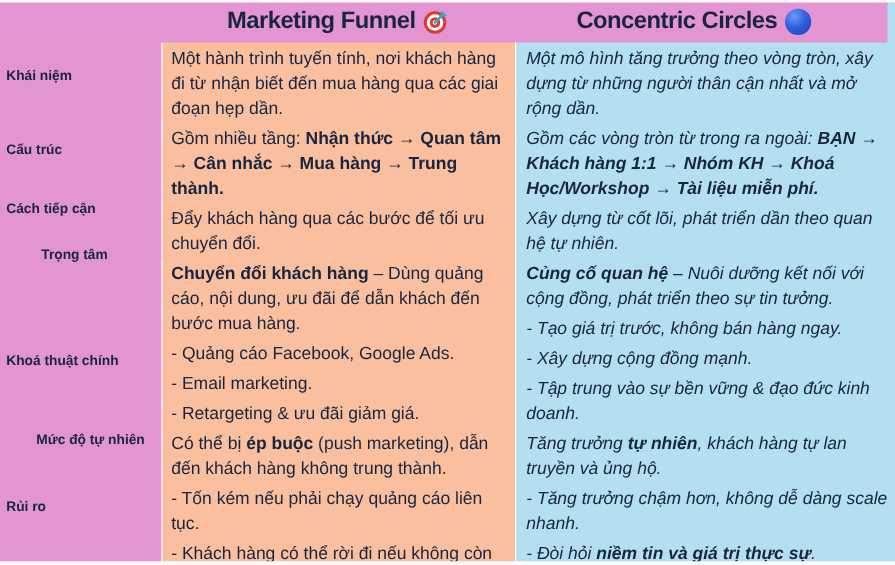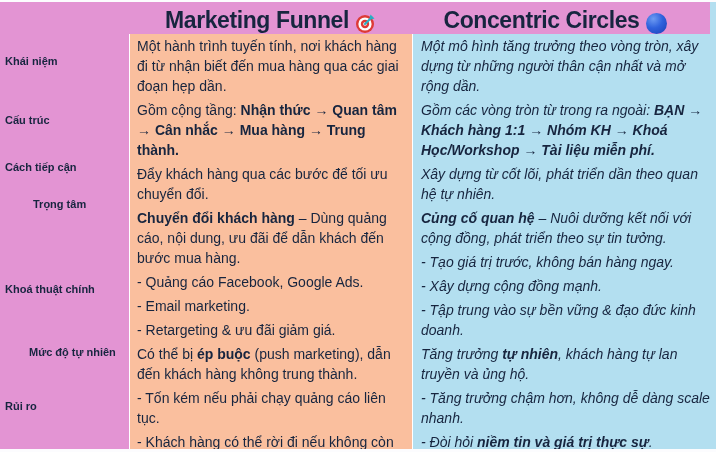--- a/index.html
+++ b/index.html
@@ -15,22 +15,22 @@
   .col{position:absolute; top:0; bottom:0;}
   .col-left{left:0; width:129px; background:var(--pink);}
   .col-mid{left:130px; width:282px; background:var(--peach);}
   .col-right{left:413px; width:303px; background:var(--blue);}
   .header-bar{
     position:absolute; top:0; left:0; width:710px; height:34px;
     background:var(--pink); z-index:3;
   }
   .header-cell{
     position:absolute; top:0; height:34px;
-    display:flex; align-items:flex-end; justify-content:center; gap:6px;
-    font-weight:bold; font-size:23px; letter-spacing:-0.4px; color:var(--text);
+    display:flex; align-items:center; justify-content:center; gap:6px;
+    font-weight:bold; font-size:19px; letter-spacing:-0.4px; color:var(--text);
     white-space:nowrap;
   }
   .header-cell.funnel{left:130px; width:282px;}
   .header-cell.circles{left:413px; width:284px;}
   .sphere{
     display:inline-block; width:21px; height:21px; border-radius:50%;
     background:radial-gradient(circle at 35% 28%, #6d9bf2 0%, #2f62dd 45%, #1a3fb4 100%);
   }
   .flow{position:relative; z-index:1;}
   .col-mid .flow{padding:36px 4px 0 7px;}
@@ -59,21 +59,21 @@
     <div class="row-label rl-2">Cách tiếp cận</div>
     <div class="row-label rl-3">Trọng tâm</div>
     <div class="row-label rl-4">Khoá thuật chính</div>
     <div class="row-label rl-5">Mức độ tự nhiên</div>
     <div class="row-label rl-6">Rủi ro</div>
   </div>
 
   <div class="col col-mid">
     <div class="flow">
         <p><span>Một hành trình tuyến tính, nơi khách hàng đi từ nhận biết đến mua hàng qua các giai đoạn hẹp dần.</span></p>
-        <p><span>Gồm cộng tầng: </span><b>Nhận thức → Quan tâm → Cân nhắc → Mua hàng → Trung thành.</b></p>
+        <p><span>Gồm nhiều tầng: </span><b>Nhận thức → Quan tâm → Cân nhắc → Mua hàng → Trung thành.</b></p>
         <p><span>Đẩy khách hàng qua các bước để tối ưu chuyển đổi.</span></p>
         <p><b>Chuyển đổi khách hàng</b><span> – Dùng quảng cáo, nội dung, ưu đãi để dẫn khách đến bước mua hàng.</span></p>
         <p><span>- Quảng cáo Facebook, Google Ads.</span></p>
         <p><span>- Email marketing.</span></p>
         <p><span>- Retargeting &amp; ưu đãi giảm giá.</span></p>
         <p><span>Có thể bị </span><b>ép buộc</b><span> (push marketing), dẫn đến khách hàng không trung thành.</span></p>
         <p><span>- Tốn kém nếu phải chạy quảng cáo liên tục.</span></p>
         <p><span>- Khách hàng có thể rời đi nếu không còn khuyến mãi.</span></p>
       </div>
   </div>

